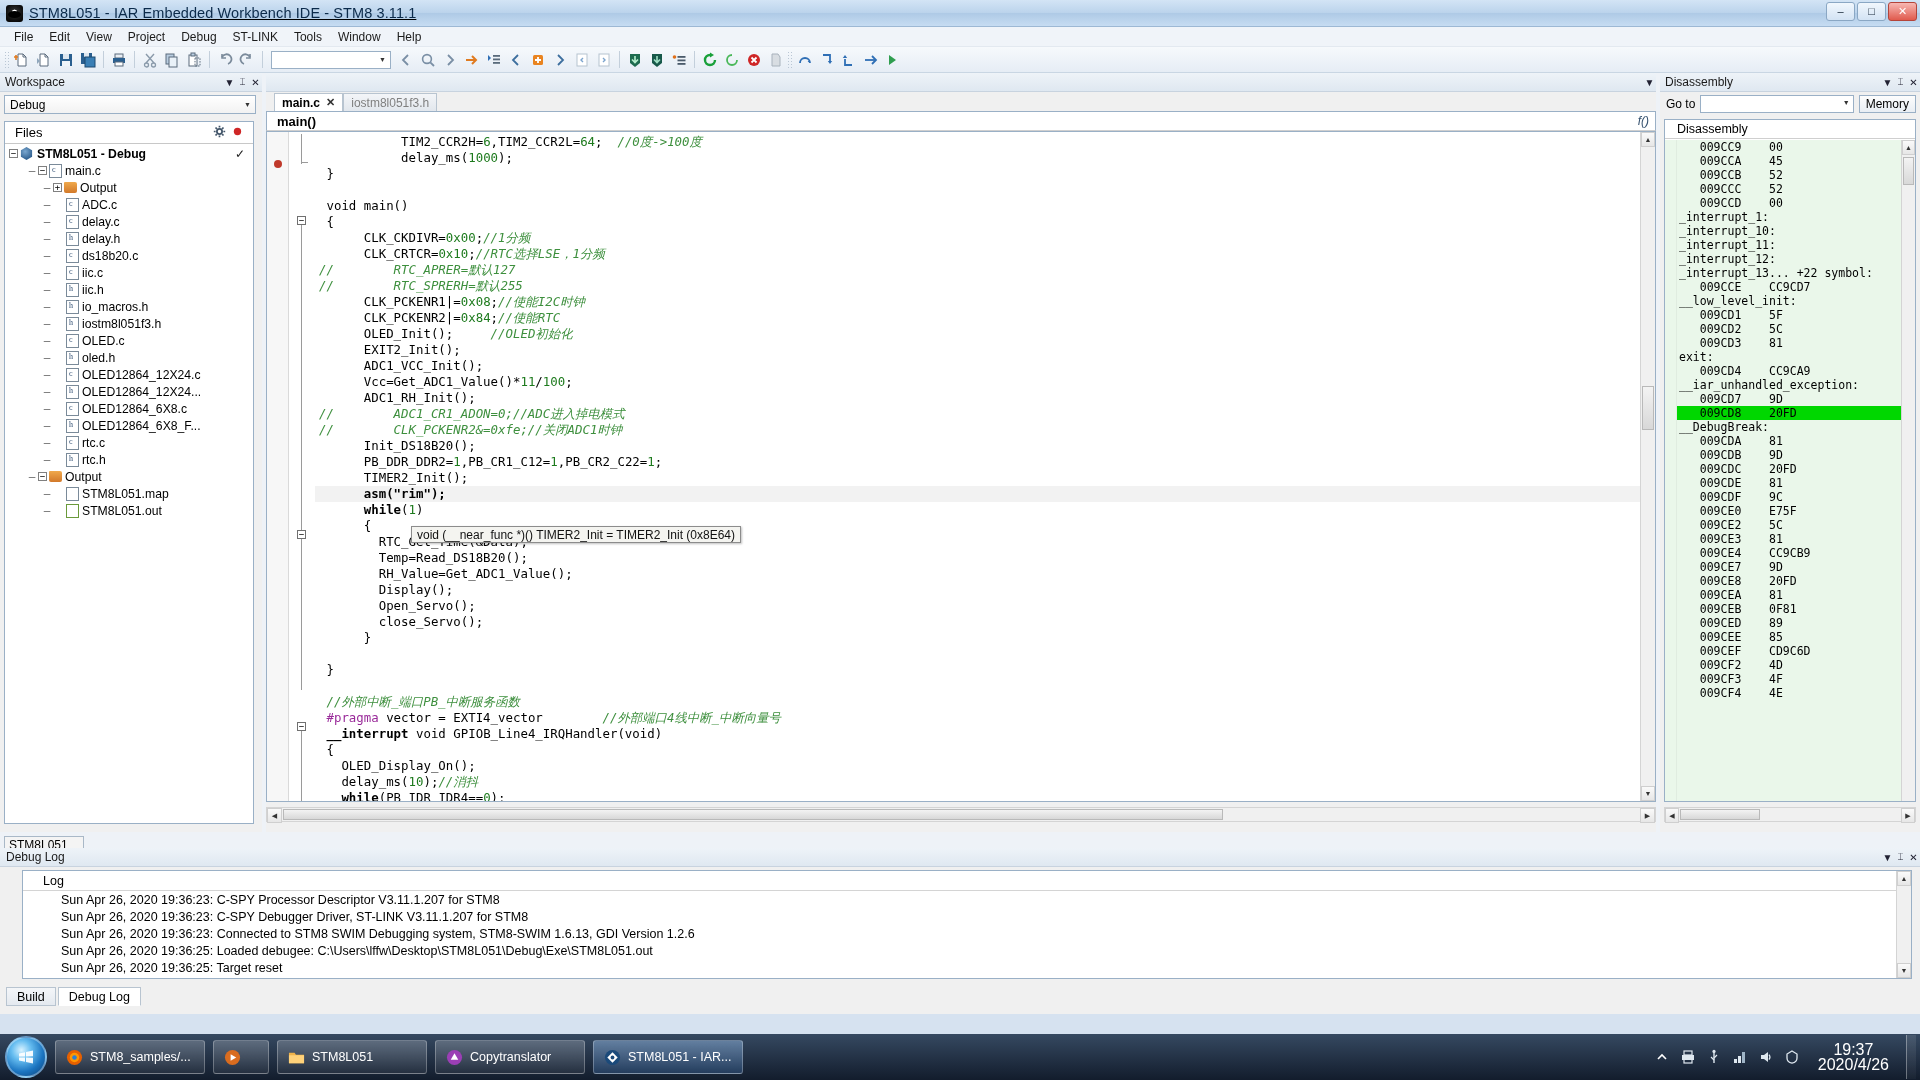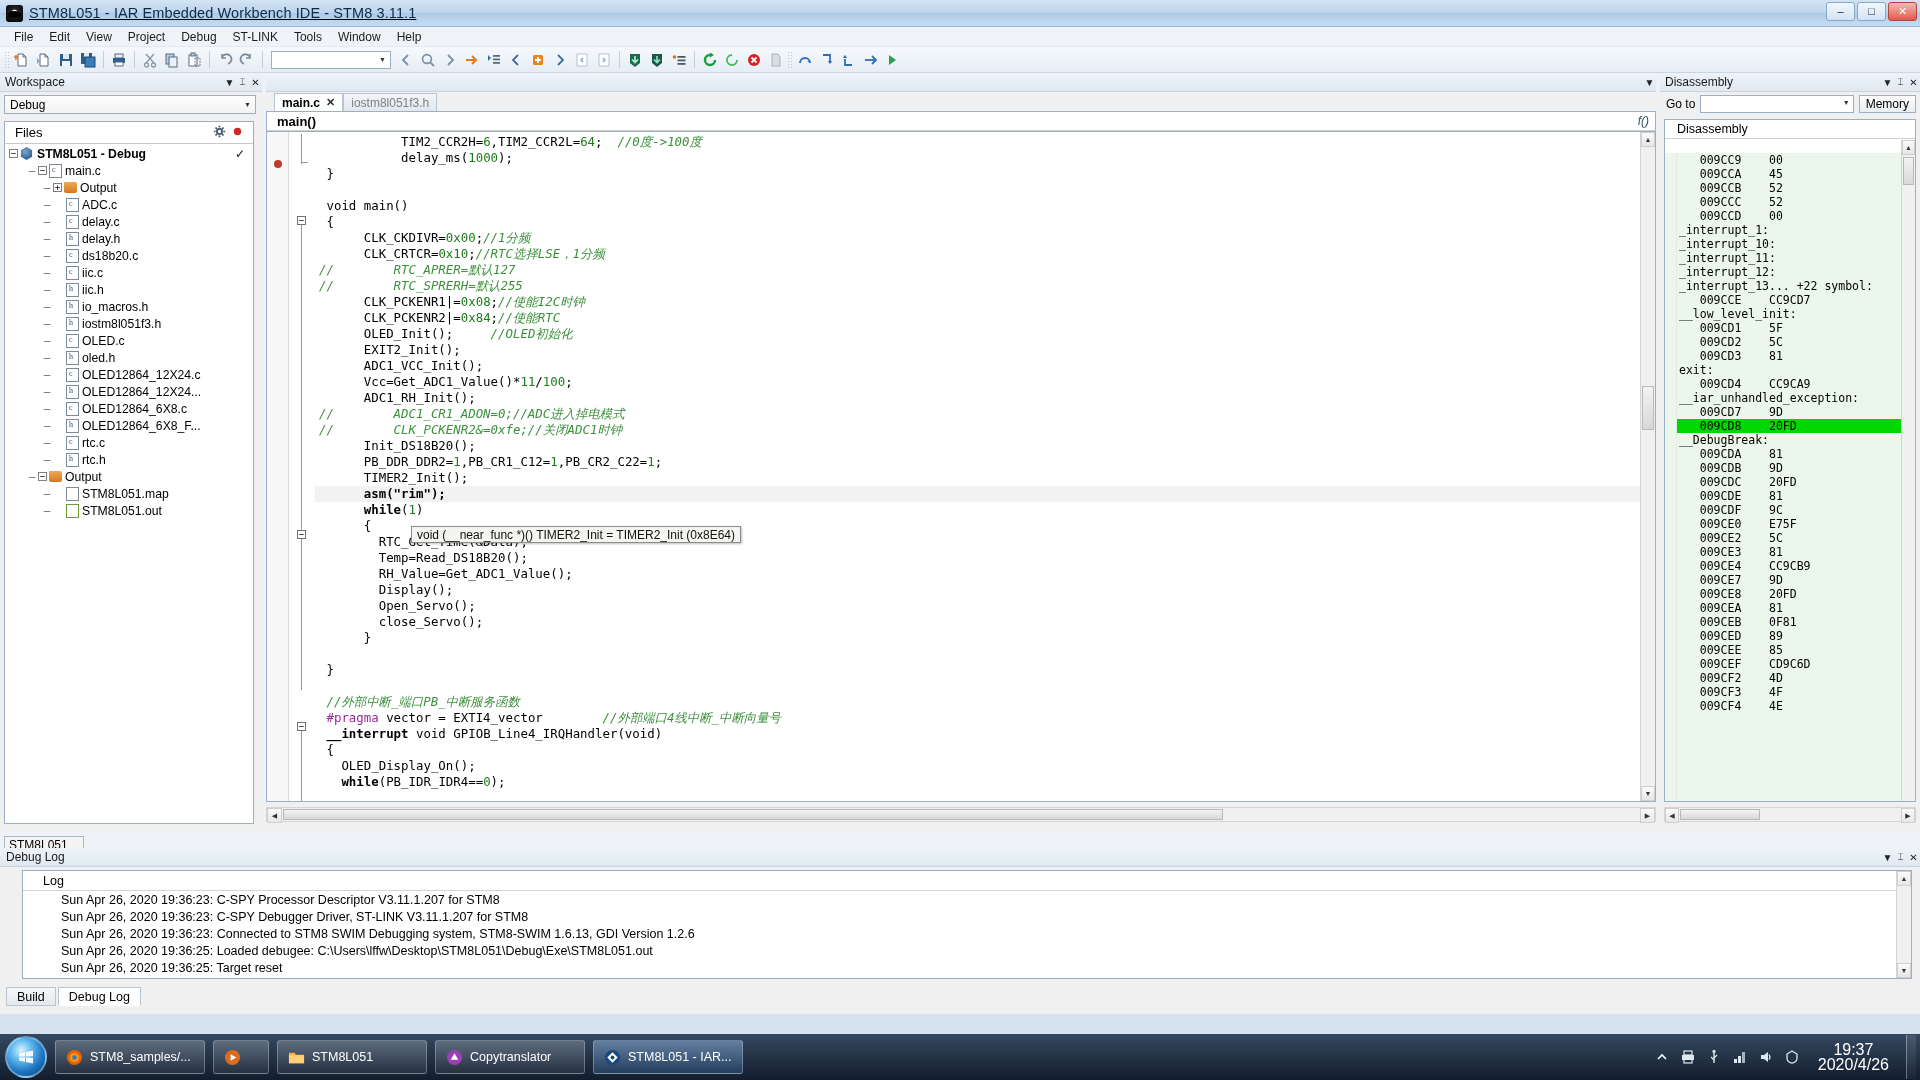--- a/index.html
+++ b/index.html
@@ -172,21 +172,21 @@
   
   .dis { position: absolute; left: 1660px; top: 0; width: 260px; height: 759px; background: #f0f0f0; }
   .dis-toolbar { height: 22px; display:flex; align-items:center; gap:5px; padding: 2px 4px 0 6px; }
   .goto-label { font-size: 12px; }
   .goto-combo { flex: 1; height: 18px; border:1px solid #9ab0c6; background:#fff; position:relative; }
   .goto-combo .arrow { position:absolute; right:3px; top:3px; font-size:7px; color:#333; }
   .mem-btn { height: 18px; border:1px solid #9ab0c6; background: linear-gradient(to bottom,#fdfdfd,#e9eef4);
      font-size:12px; display:flex; align-items:center; padding: 0 6px; }
   .dis-box { position:absolute; left:4px; top:46px; right:4px; bottom:30px; border:1px solid #9ab0c6; background:#fff; overflow:hidden; }
   .dis-head { height: 19px; display:flex; align-items:center; border-bottom:1px solid #cfcfcf; font-size:12.5px; padding-left:12px;}
-  .dis-body { position:absolute; top:20px; left:0; right:0; bottom:0; background:#eaf7ea;margin-top:13px; }
+  .dis-body { position:absolute; top:20px; left:0; right:0; bottom:0; background:#eaf7ea; }
   .dis-gut { position:absolute; left:0; top:0; bottom:0; width: 12px; background: #eaf7ea; border-right:1px solid #e0ece0;}
   .drow { height: 14px; font-family: "DejaVu Sans Mono", monospace; font-size: 11.5px; white-space: pre; padding-left: 14px; line-height: 14px; }
   .drow.label { padding-left: 14px; }
   .drow.active { background: #00d700; }
   .dis-sb { position:absolute; right:0; top:20px; bottom:0; width: 14px; background:#f0f0f0; border-left:1px solid #d4d4d4; }
   .dis-hsb { position:absolute; left:4px; right:4px; bottom:10px; height:15px; background:#f0f0f0; border:1px solid #d4d4d4;}
 
   
   .dlog { position: absolute; left: 0; top: 848px; width: 1920px; height: 166px; background: #f0f0f0; }
   .dlog-head { height: 19px; display:flex; align-items:center;
@@ -717,20 +717,21 @@
               <div class="cline">        <span>close_Servo();</span></div>
               <div class="cline">      <span>}</span></div>
               <div class="cline">&nbsp;</div>
               <div class="cline"> <span>}</span></div>
               <div class="cline">&nbsp;</div>
               <div class="cline"> <span class="cmt">//外部中断_端口PB_中断服务函数</span></div>
               <div class="cline"> <span class="pp">#pragma</span><span> vector = EXTI4_vector        </span><span class="cmt">//外部端口4线中断_中断向量号</span></div>
               <div class="cline"> <span class="kw">__interrupt</span><span> void GPIOB_Line4_IRQHandler(void)</span></div>
               <div class="cline"> <span>{</span></div>
               <div class="cline">   <span>OLED_Display_On();</span></div>
+              <div class="cline">   <span>delay_ms(</span><span class="num">10</span><span>);</span><span class="cmt">//消抖</span></div>
               <div class="cline">   <span class="kw">while</span><span>(PB_IDR_IDR4==</span><span class="num">0</span><span>);</span></div>
             </div>
           <div class="tooltip" style="left:96px; top:394px;">void (__near_func *)() TIMER2_Init = TIMER2_Init (0x8E64)</div>
         </div>
         <div class="code-scroll-v">
           <div class="sb-arrow">▲</div>
           <div class="sb-thumb" style="top:254px;height:44px;"></div>
           <div class="sb-arrow" style="position:absolute;bottom:0;left:0;right:0;">▼</div>
         </div>
       </div>

